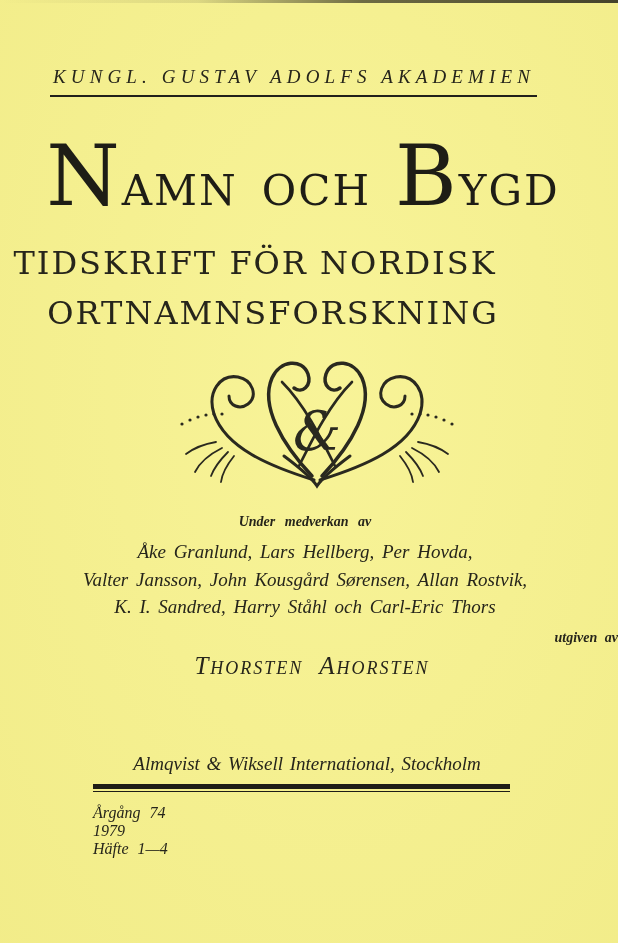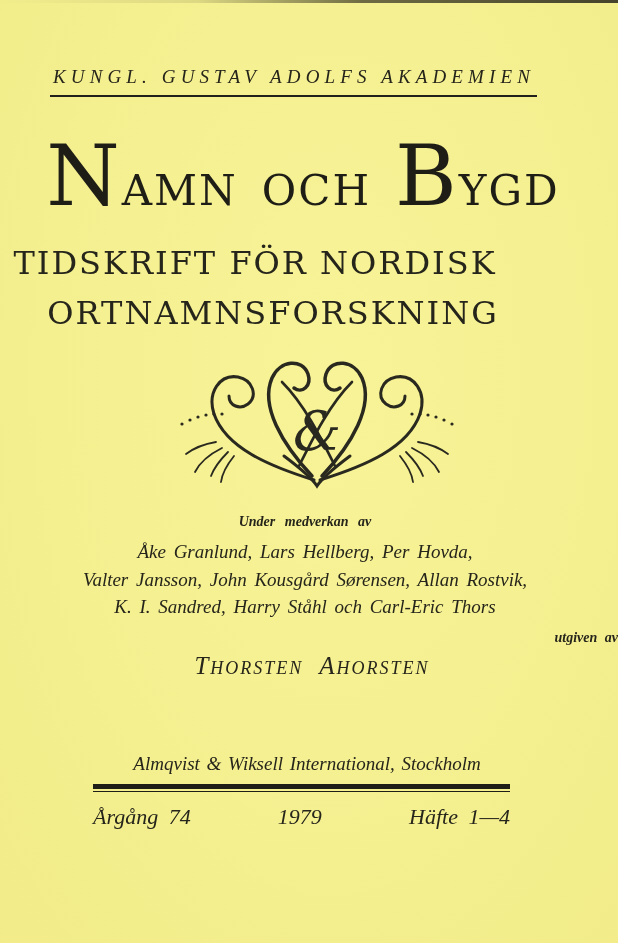--- a/index.html
+++ b/index.html
@@ -75,21 +75,21 @@
     text-align:center; font-style:italic; font-size:19px;
     word-spacing:2px; color:#26251b;
   }
   .issue-block {
     position:absolute; top:784px; left:93px; width:417px;
   }
   .rule-thick { height:5px; background:#1e1d16; }
   .rule-thin  { height:1px; background:#1e1d16; margin-top:2px; }
   .issue-row {
     margin-top:12px; display:flex; justify-content:space-between;
-    font-style:italic; font-size:22px; word-spacing:5px; color:#26251b;
+    font-style:italic; font-size:16px; word-spacing:5px; color:#26251b;flex-direction:column;
   }
 </style>
 </head>
 <body>
 
 <div class="cover">
 
   <div class="scan-edge"></div>
 
   <div class="masthead">KUNGL. GUSTAV ADOLFS AKADEMIEN</div>

